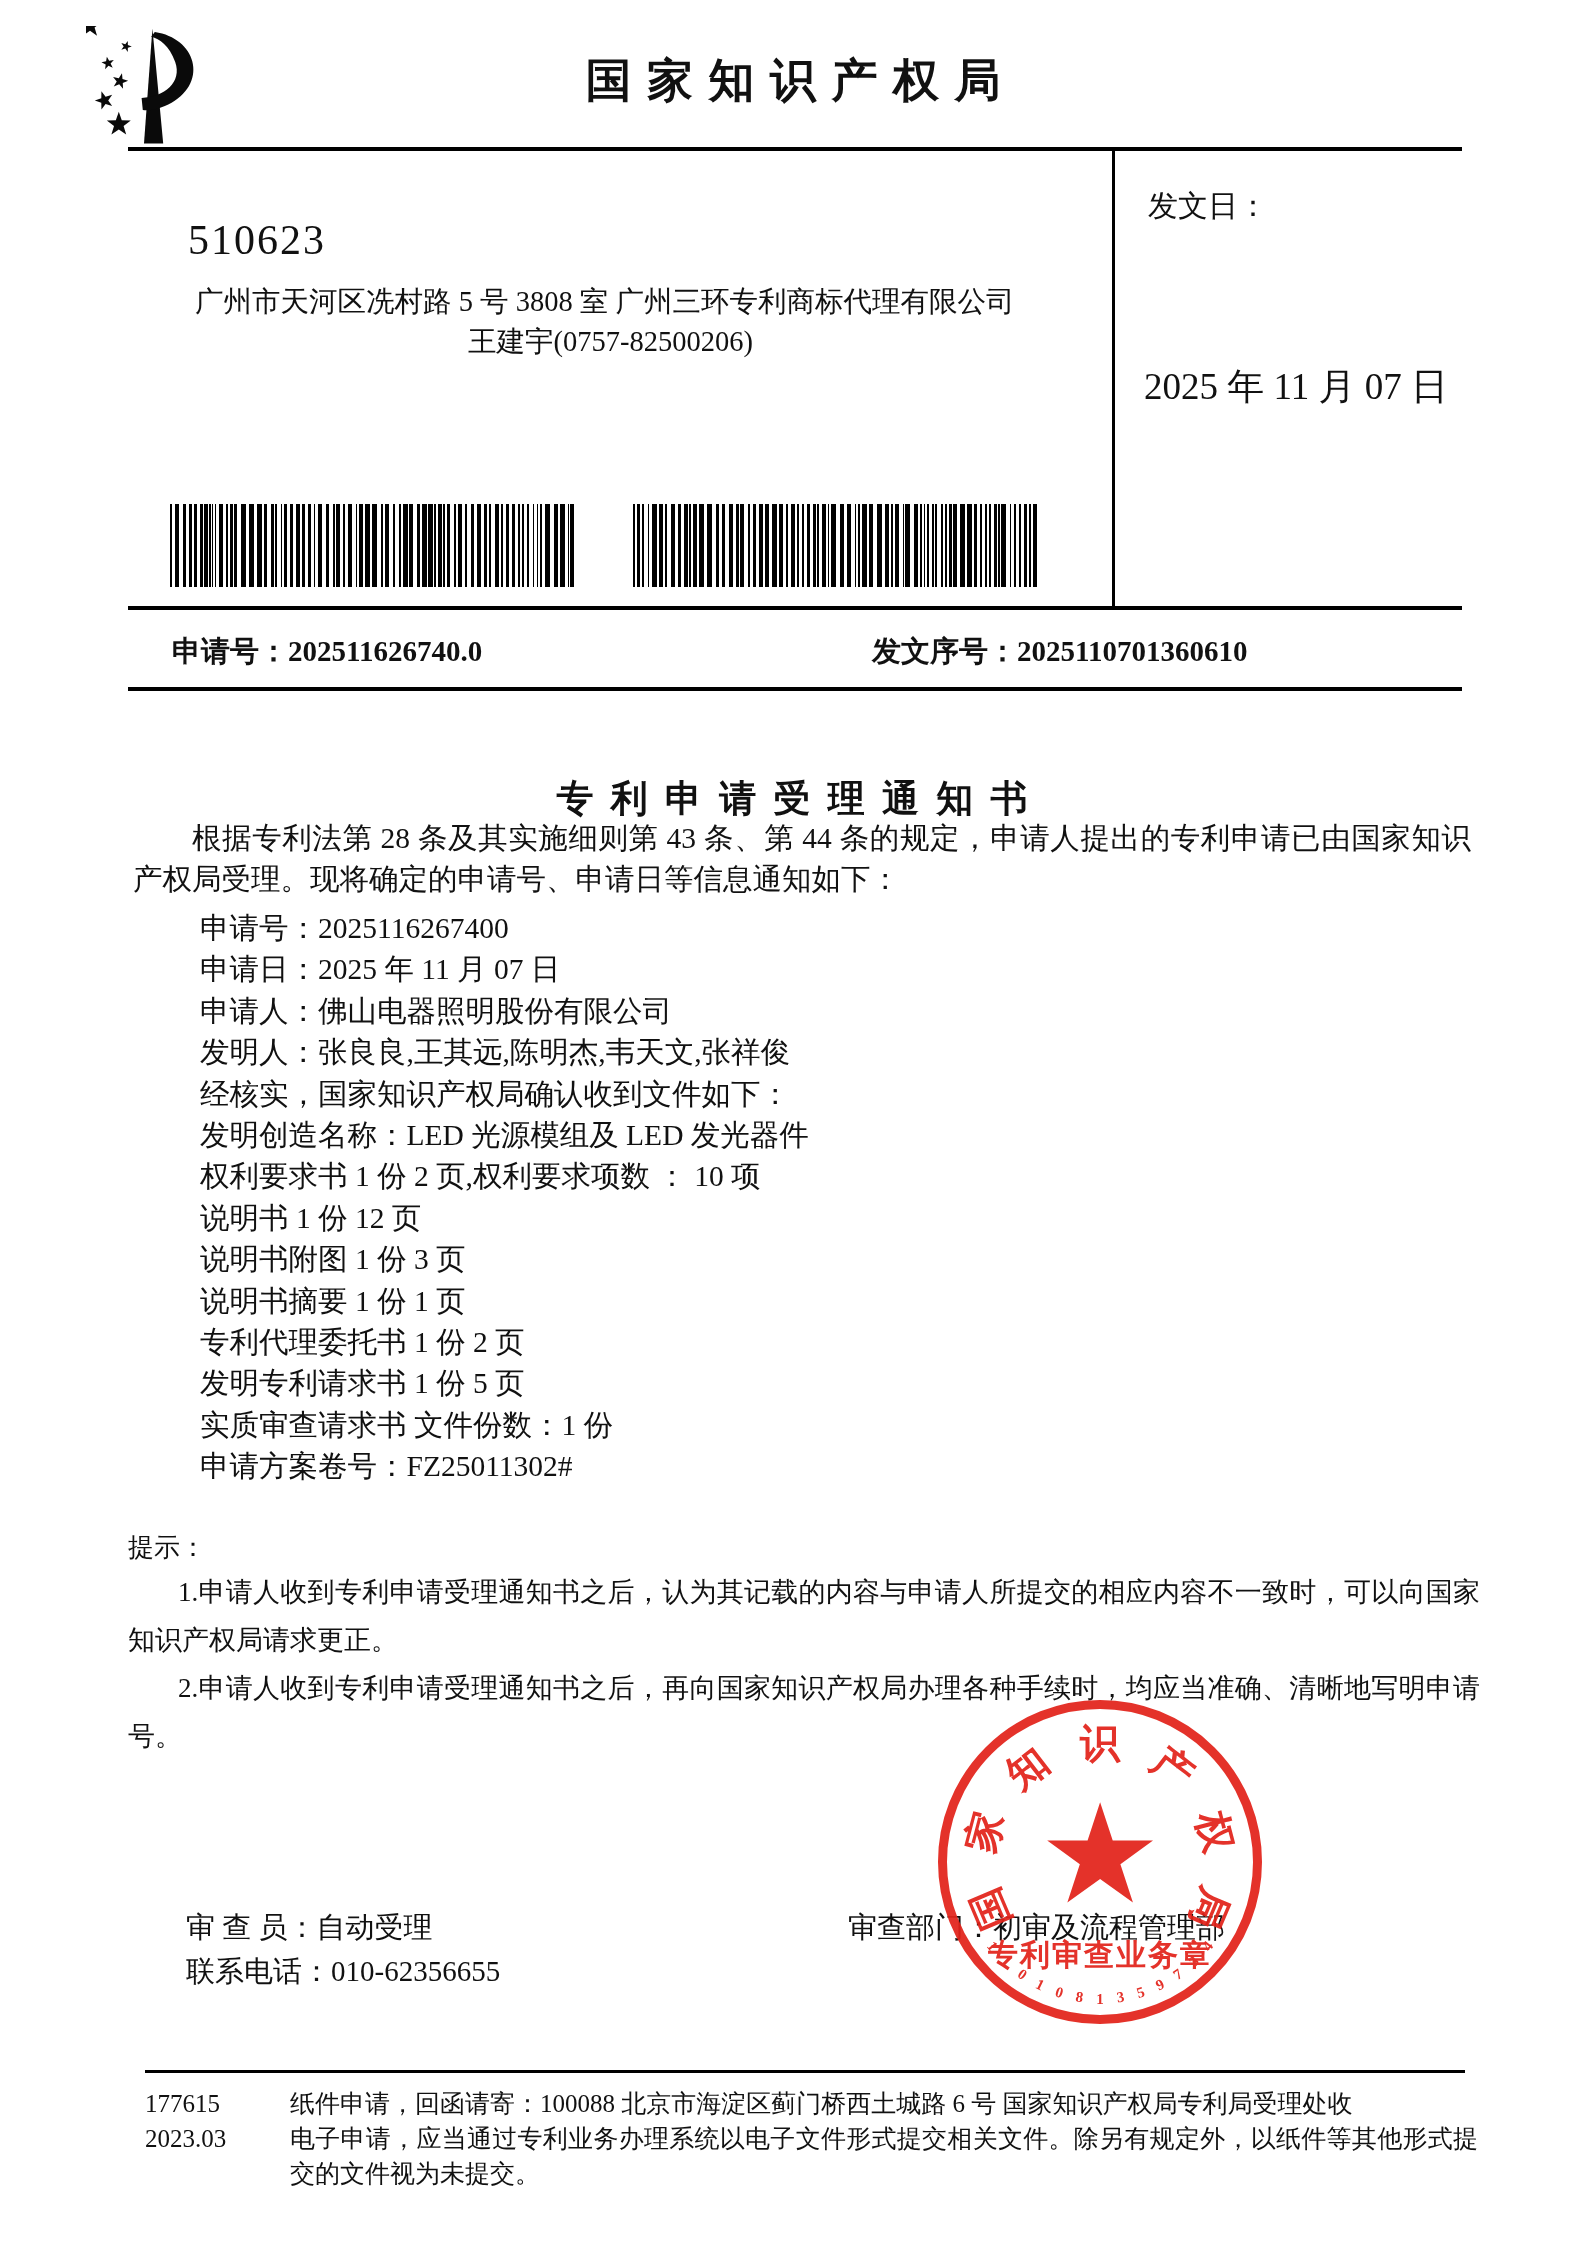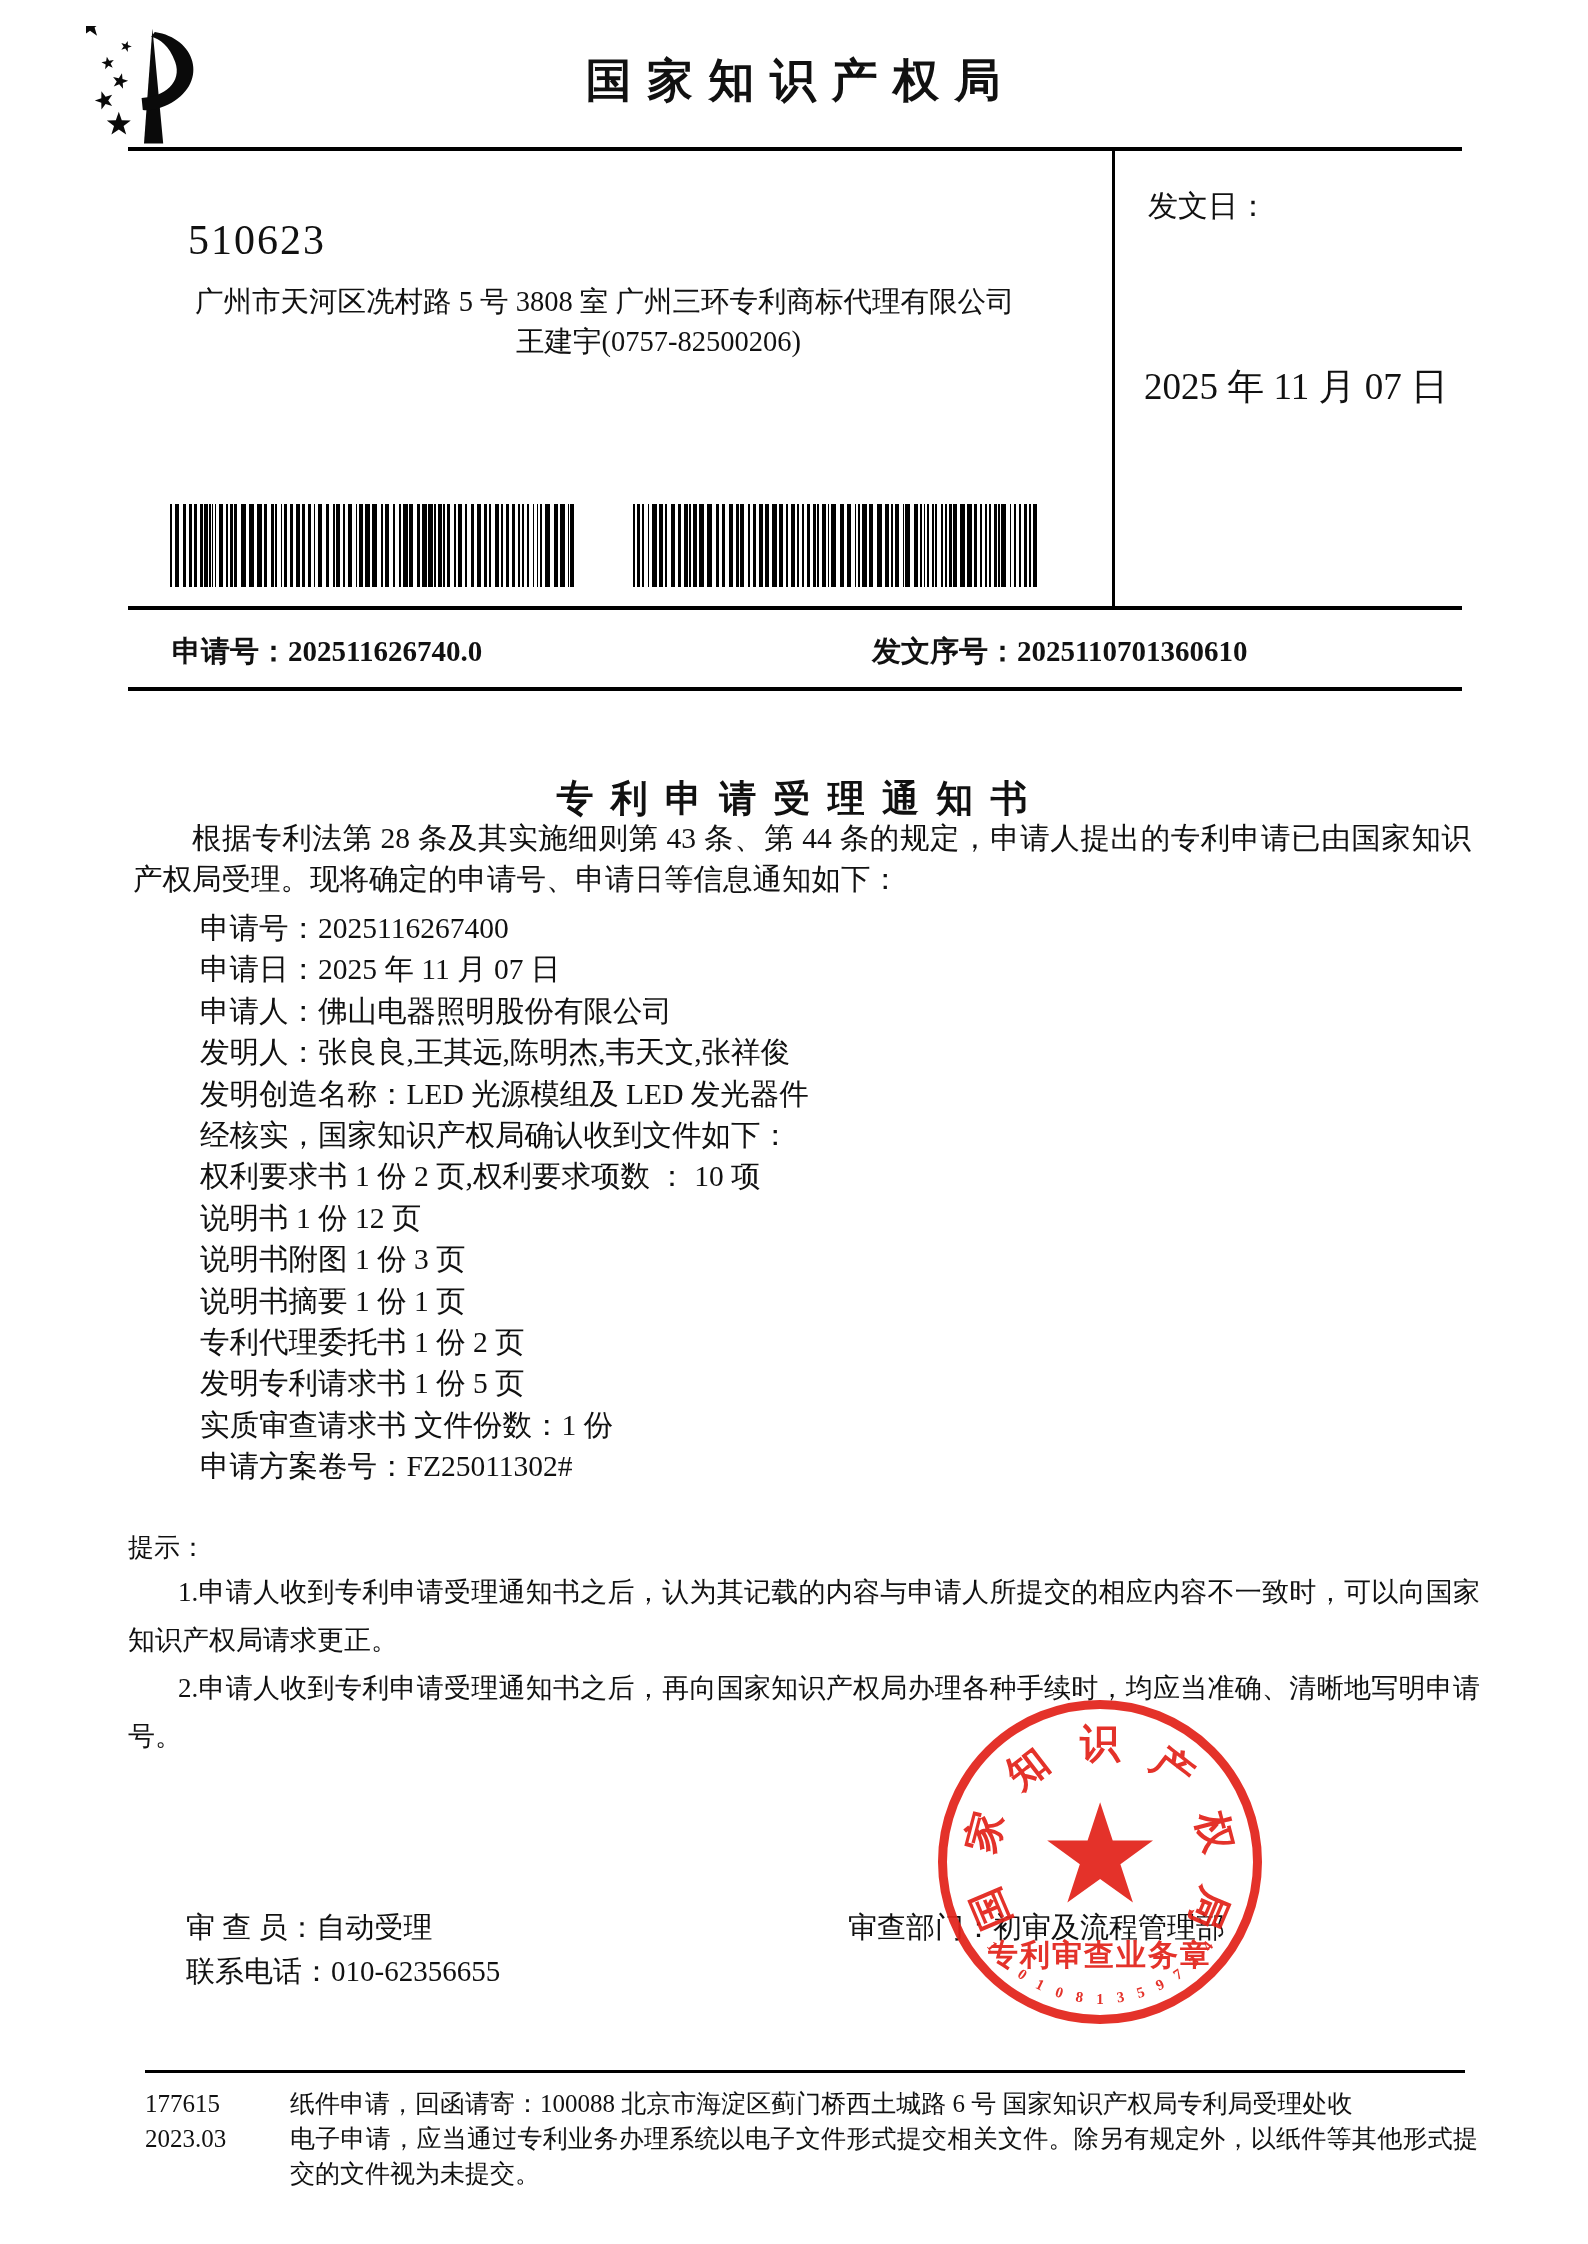--- a/index.html
+++ b/index.html
@@ -14,21 +14,21 @@
   
   .logo{left:86px; top:26px; width:128px; height:120px;}
   .agency{left:50%; top:50px; transform:translateX(-50%); font-size:46px; font-weight:700; white-space:nowrap; letter-spacing:2px;}
   .rule{background:#000; height:4px; left:128px; width:1334px;}
   .rule1{top:147px;} .rule2{top:606px;} .rule3{top:687px;}
   .vline{left:1112px; top:147px; width:3px; height:463px; background:#000;}
 
   
   .postcode{left:188px; top:216px; font-size:42px; letter-spacing:2px;}
   .addr1{left:195px; top:283px; font-size:28.5px; white-space:nowrap;}
-  .addr2{left:468px; top:323px; font-size:28.5px; white-space:nowrap;margin-left:48px;}
+  .addr2{left:468px; top:323px; font-size:28.5px; white-space:nowrap;}
 
   
   .dispatch-label{left:1148px; top:186px; font-size:30px;}
   .dispatch-date{left:1144px; top:362px; font-size:37px; white-space:nowrap;}
 
   
   .barcode{top:504px; height:83px; width:406px; display:flex; align-items:stretch; overflow:hidden;}
   .barcode i{background:#000; height:100%; flex:none; display:block;}
   .bc1{left:170px;} .bc2{left:633px;}
 
@@ -260,22 +260,22 @@
   </div>
   <div class="abs rule rule3"></div>
 
   <div class="abs doc-title">专 利 申 请 受 理 通 知 书</div>
   <div class="abs body-par">根据专利法第 28 条及其实施细则第 43 条、第 44 条的规定，申请人提出的专利申请已由国家知识产权局受理。现将确定的申请号、申请日等信息通知如下：</div>
   <div class="abs fields">
       <div class="field-line">申请号：2025116267400</div>
       <div class="field-line">申请日：2025 年 11 月 07 日</div>
       <div class="field-line">申请人：佛山电器照明股份有限公司</div>
       <div class="field-line">发明人：张良良,王其远,陈明杰,韦天文,张祥俊</div>
+      <div class="field-line">经核实，国家知识产权局确认收到文件如下：</div>
       <div class="field-line">发明创造名称：LED 光源模组及 LED 发光器件</div>
-      <div class="field-line">经核实，国家知识产权局确认收到文件如下：</div>
       <div class="field-line">权利要求书 1 份 2 页,权利要求项数 ： 10 项</div>
       <div class="field-line">说明书 1 份 12 页</div>
       <div class="field-line">说明书附图 1 份 3 页</div>
       <div class="field-line">说明书摘要 1 份 1 页</div>
       <div class="field-line">专利代理委托书 1 份 2 页</div>
       <div class="field-line">发明专利请求书 1 份 5 页</div>
       <div class="field-line">实质审查请求书 文件份数：1 份</div>
       <div class="field-line">申请方案卷号：FZ25011302#</div>
     </div>
 

